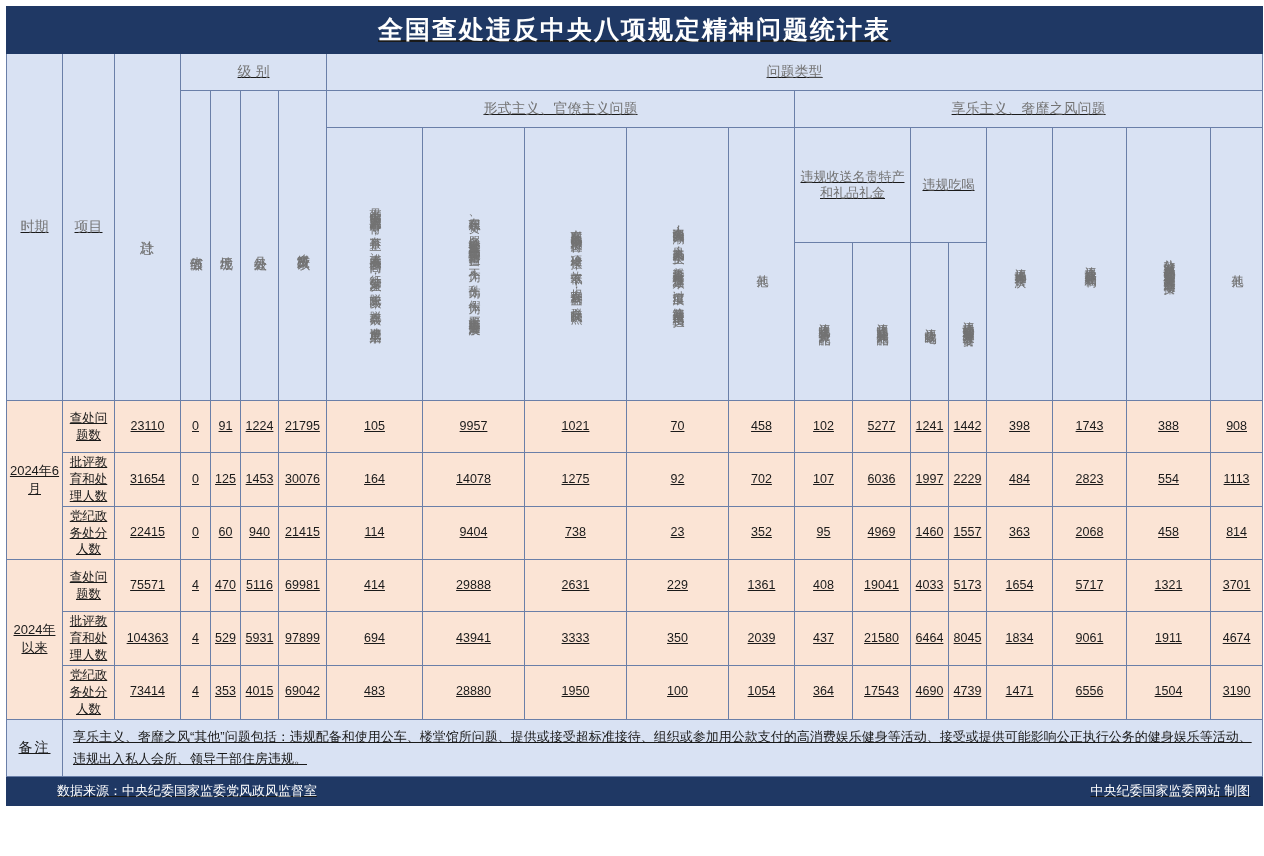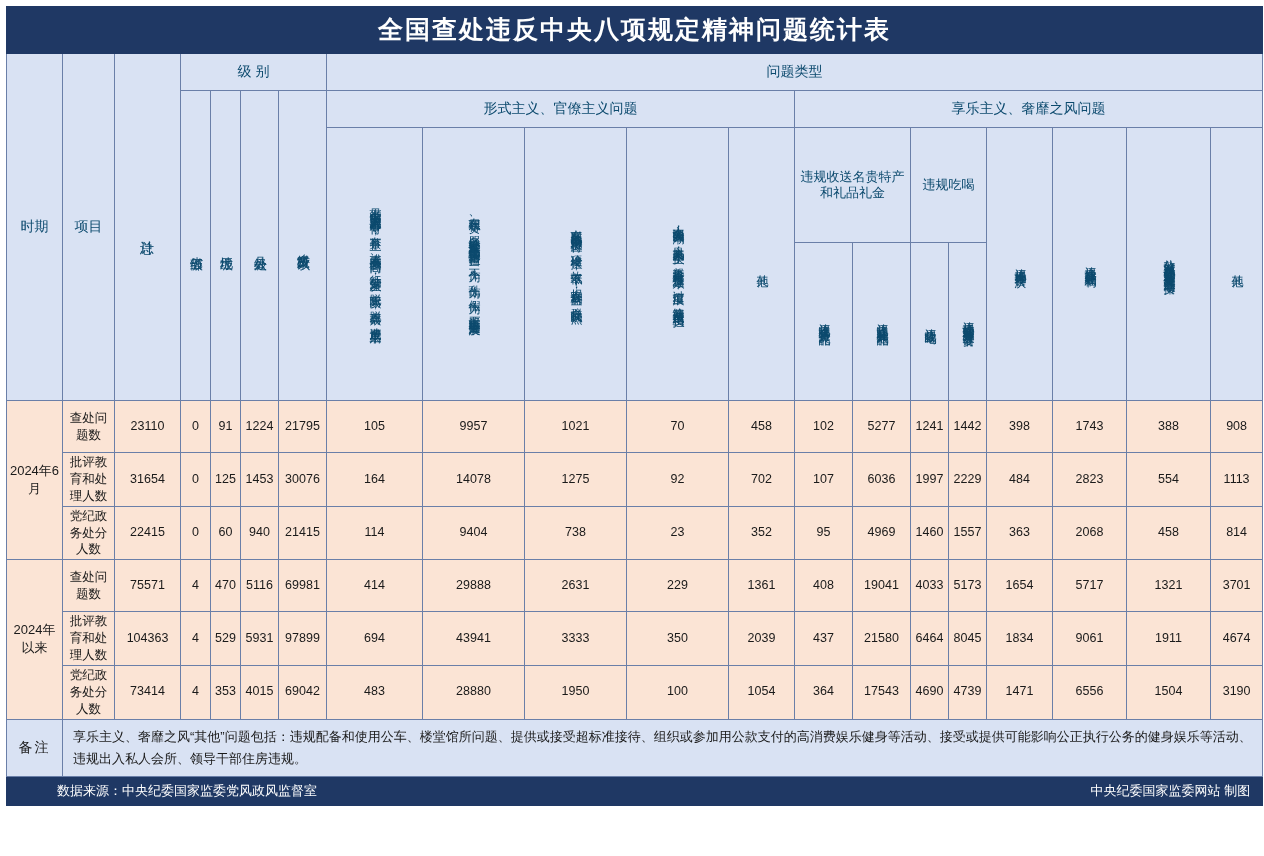--- a/index.html
+++ b/index.html
@@ -14,20 +14,21 @@
     box-sizing:border-box;
     padding:6px 6px 0 6px;
     background:#ffffff;
   }
   table{
     border-collapse:collapse;
     table-layout:fixed;
     width:1252px;
     font-size:12px;
     color:#1a1a1a;
+    text-decoration:underline;
   }
   td,th{
     border:1px solid #6a7fa8;
     text-align:center;
     vertical-align:middle;
     padding:1px 2px;
     line-height:1.25;
     font-weight:normal;
   }
   
@@ -38,21 +39,21 @@
     font-weight:bold;
     letter-spacing:2px;
     height:44px;
     border:1px solid #1f3864;
     font-family:"DejaVu Serif","Liberation Serif",serif;
   }
   
   .hdr{
     background:#d9e2f3;
     font-size:13px;
-    color:#0c4a6e;
+    color:#737373;
   }
   .hdr-big{font-size:14px;}
   .hdr-vert{
     font-size:12px;
     line-height:1.3;
     padding:4px 3px;
   }
   .vertical{
     writing-mode:vertical-rl;
     text-orientation:upright;

